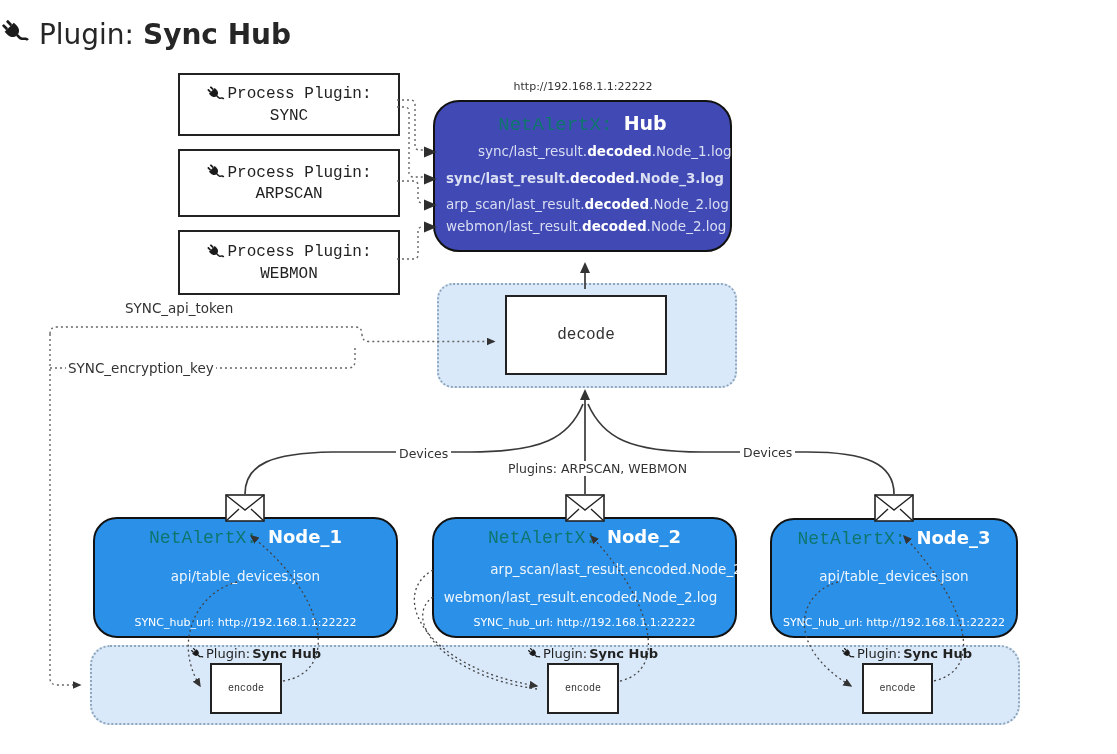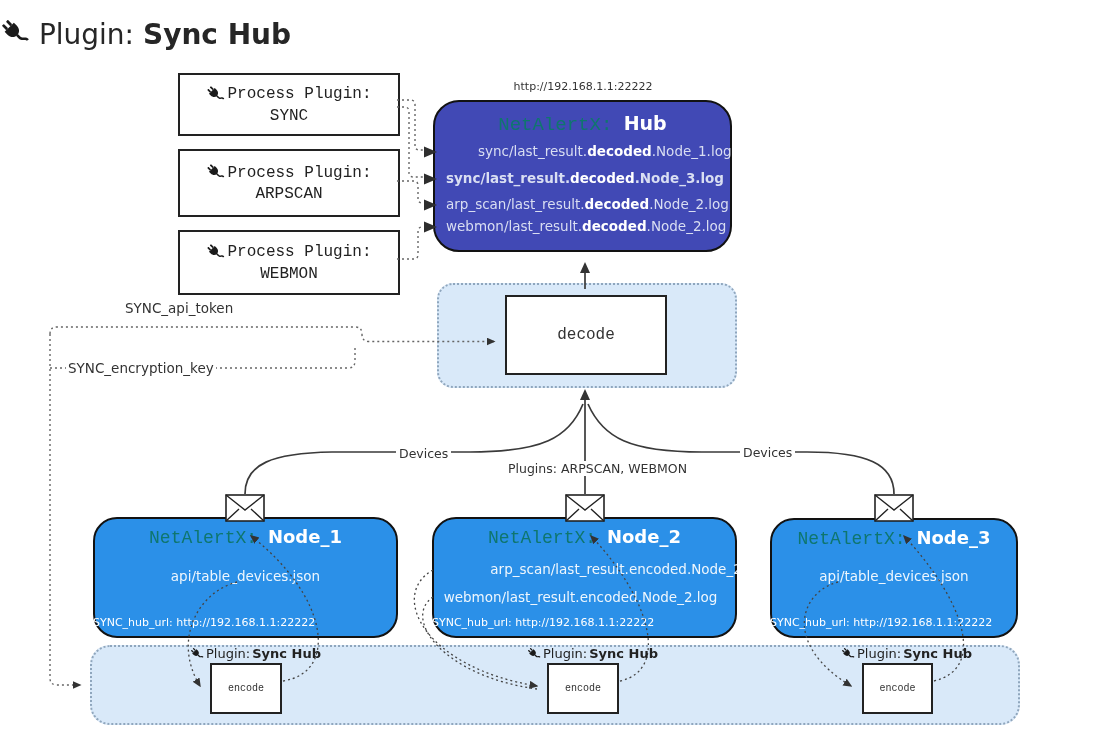--- a/index.html
+++ b/index.html
@@ -29,21 +29,21 @@
   .panel{background:#d9e9f9;border:2px dotted #8fa6bd;border-radius:16px;box-sizing:border-box;z-index:1;}
   .wbox{background:#fff;border:2px solid #222;box-sizing:border-box;z-index:2;
         display:flex;align-items:center;justify-content:center;
         font-family:"Liberation Mono","DejaVu Sans Mono",monospace;color:#333;}
   
   .node{background:#2b90e8;border:2.5px solid #121212;border-radius:24px;box-sizing:border-box;z-index:2;}
   .node-title{text-align:center;z-index:3;white-space:nowrap;}
   .node-title .mono-prefix{font-size:18px;}
   .node-title .bold-name{font-size:18px;}
   .node-line{font-size:13.5px;color:rgba(255,255,255,0.92);text-align:center;z-index:3;white-space:nowrap;}
-  .node-url{font-size:11px;color:#fff;z-index:3;white-space:nowrap;}
+  .node-url{font-size:11px;color:#fff;text-align:center;z-index:3;white-space:nowrap;}
   
   .edge-lbl{font-size:12.5px;color:#333;background:#fff;padding:0 3px;z-index:6;white-space:nowrap;}
   .env-lbl{font-size:13.5px;color:#333;background:#fff;padding:0 2px;z-index:6;white-space:nowrap;}
   .enc-lbl{font-size:13px;color:#222;z-index:6;white-space:nowrap;display:flex;align-items:center;gap:2px;}
   .enc-lbl .bold{font-weight:bold;}
   svg.wires{position:absolute;left:0;top:0;z-index:5;pointer-events:none;}
 </style>
 </head>
 <body>
 

